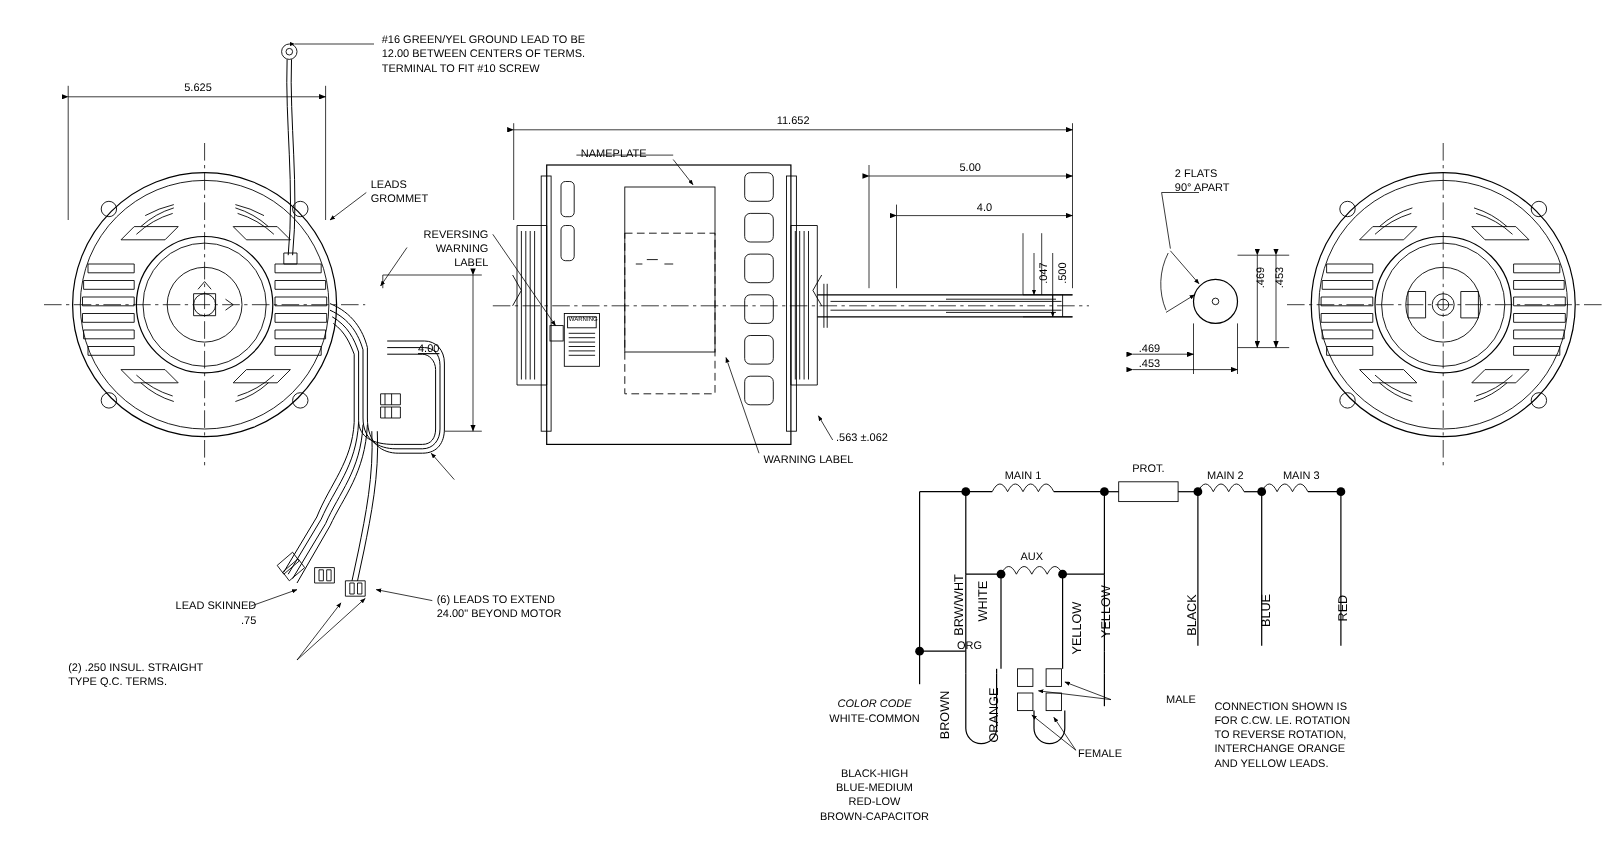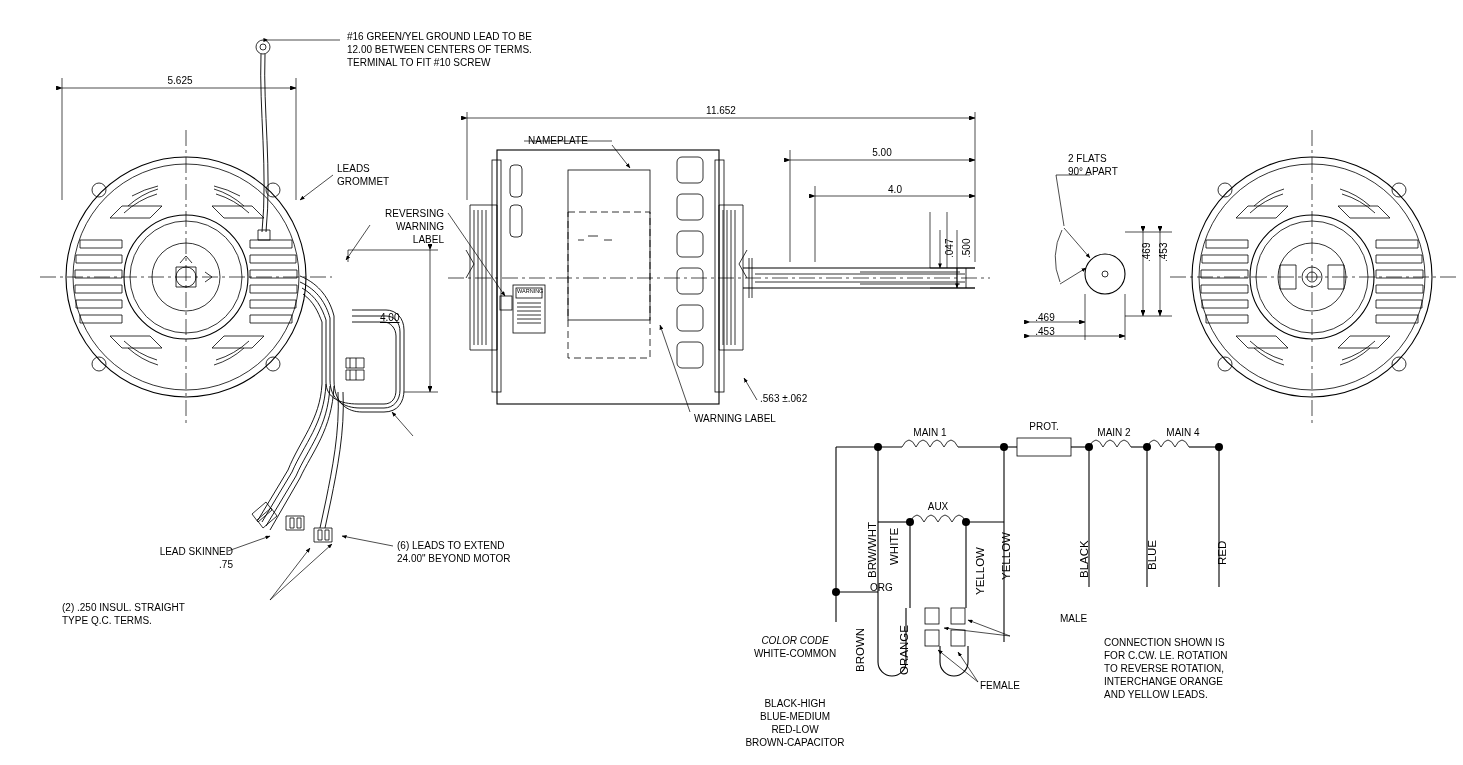--- a/index.html
+++ b/index.html
@@ -418,35 +418,35 @@
 
   <div class="vt small" style="left:1141px;top:262px;">.469</div>
   <div class="vt small" style="left:1158px;top:262px;">.453</div>
 
   <div class="t c" style="left:1015px;top:311px;width:60px;">.469</div>
   <div class="t c" style="left:1015px;top:325px;width:60px;">.453</div>
 
   <div class="t c" style="left:900px;top:426px;width:60px;">MAIN 1</div>
   <div class="t c" style="left:1016px;top:420px;width:56px;">PROT.</div>
   <div class="t c" style="left:1084px;top:426px;width:60px;">MAIN 2</div>
-  <div class="t c" style="left:1153px;top:426px;width:60px;">MAIN 4</div>
+  <div class="t c" style="left:1153px;top:426px;width:60px;">MAIN 3</div>
   <div class="t c" style="left:910px;top:500px;width:56px;">AUX</div>
 
   <div class="vt" style="left:866px;top:578px;">BRW/WHT</div>
   <div class="vt" style="left:888px;top:565px;">WHITE</div>
   <div class="vt" style="left:974px;top:595px;">YELLOW</div>
   <div class="vt" style="left:1000px;top:580px;">YELLOW</div>
   <div class="vt" style="left:1078px;top:578px;">BLACK</div>
   <div class="vt" style="left:1146px;top:570px;">BLUE</div>
   <div class="vt" style="left:1216px;top:565px;">RED</div>
   <div class="t" style="left:870px;top:581px;">ORG</div>
   <div class="vt" style="left:854px;top:672px;">BROWN</div>
   <div class="vt" style="left:898px;top:675px;">ORANGE</div>
 
-  <div class="t" style="left:1016px;top:612px;padding-left:44px;">MALE</div>
+  <div class="t" style="left:1016px;top:630px;padding-left:44px;">MALE</div>
   <div class="t" style="left:980px;top:679px;">FEMALE</div>
 
   <div style="position:absolute;left:700px;top:634px;width:190px;text-align:center;">
     <div class="t" style="position:relative;left:0;top:0;display:block;font-style:italic;">COLOR CODE</div>
     <div class="t" style="position:relative;left:0;top:0;display:block;">WHITE-COMMON</div>
     <div class="t" style="position:relative;left:0;top:0;display:block;margin-top:37px;">BLACK-HIGH</div>
     <div class="t" style="position:relative;left:0;top:0;display:block;">BLUE-MEDIUM</div>
     <div class="t" style="position:relative;left:0;top:0;display:block;">RED-LOW</div>
     <div class="t" style="position:relative;left:0;top:0;display:block;">BROWN-CAPACITOR</div>
   </div>

